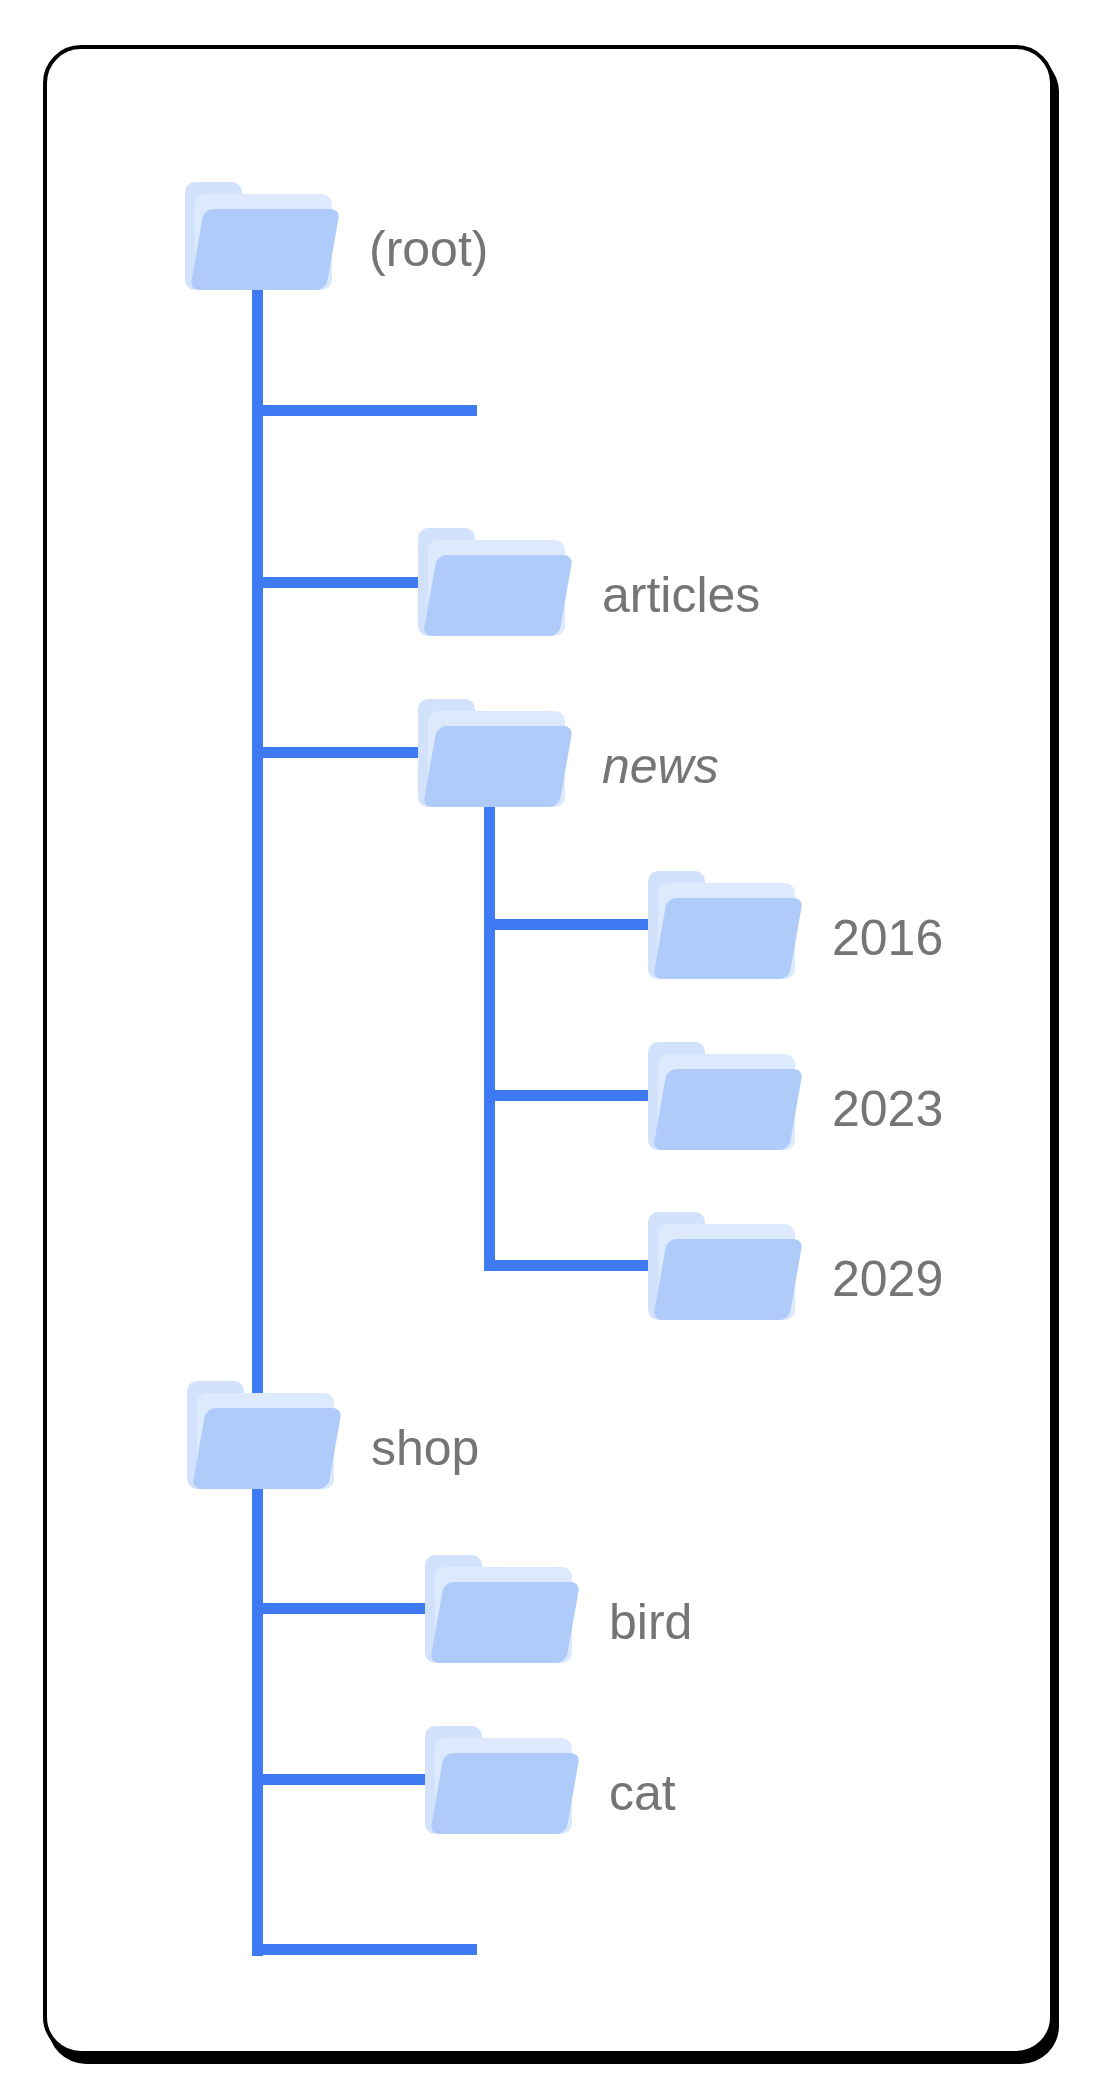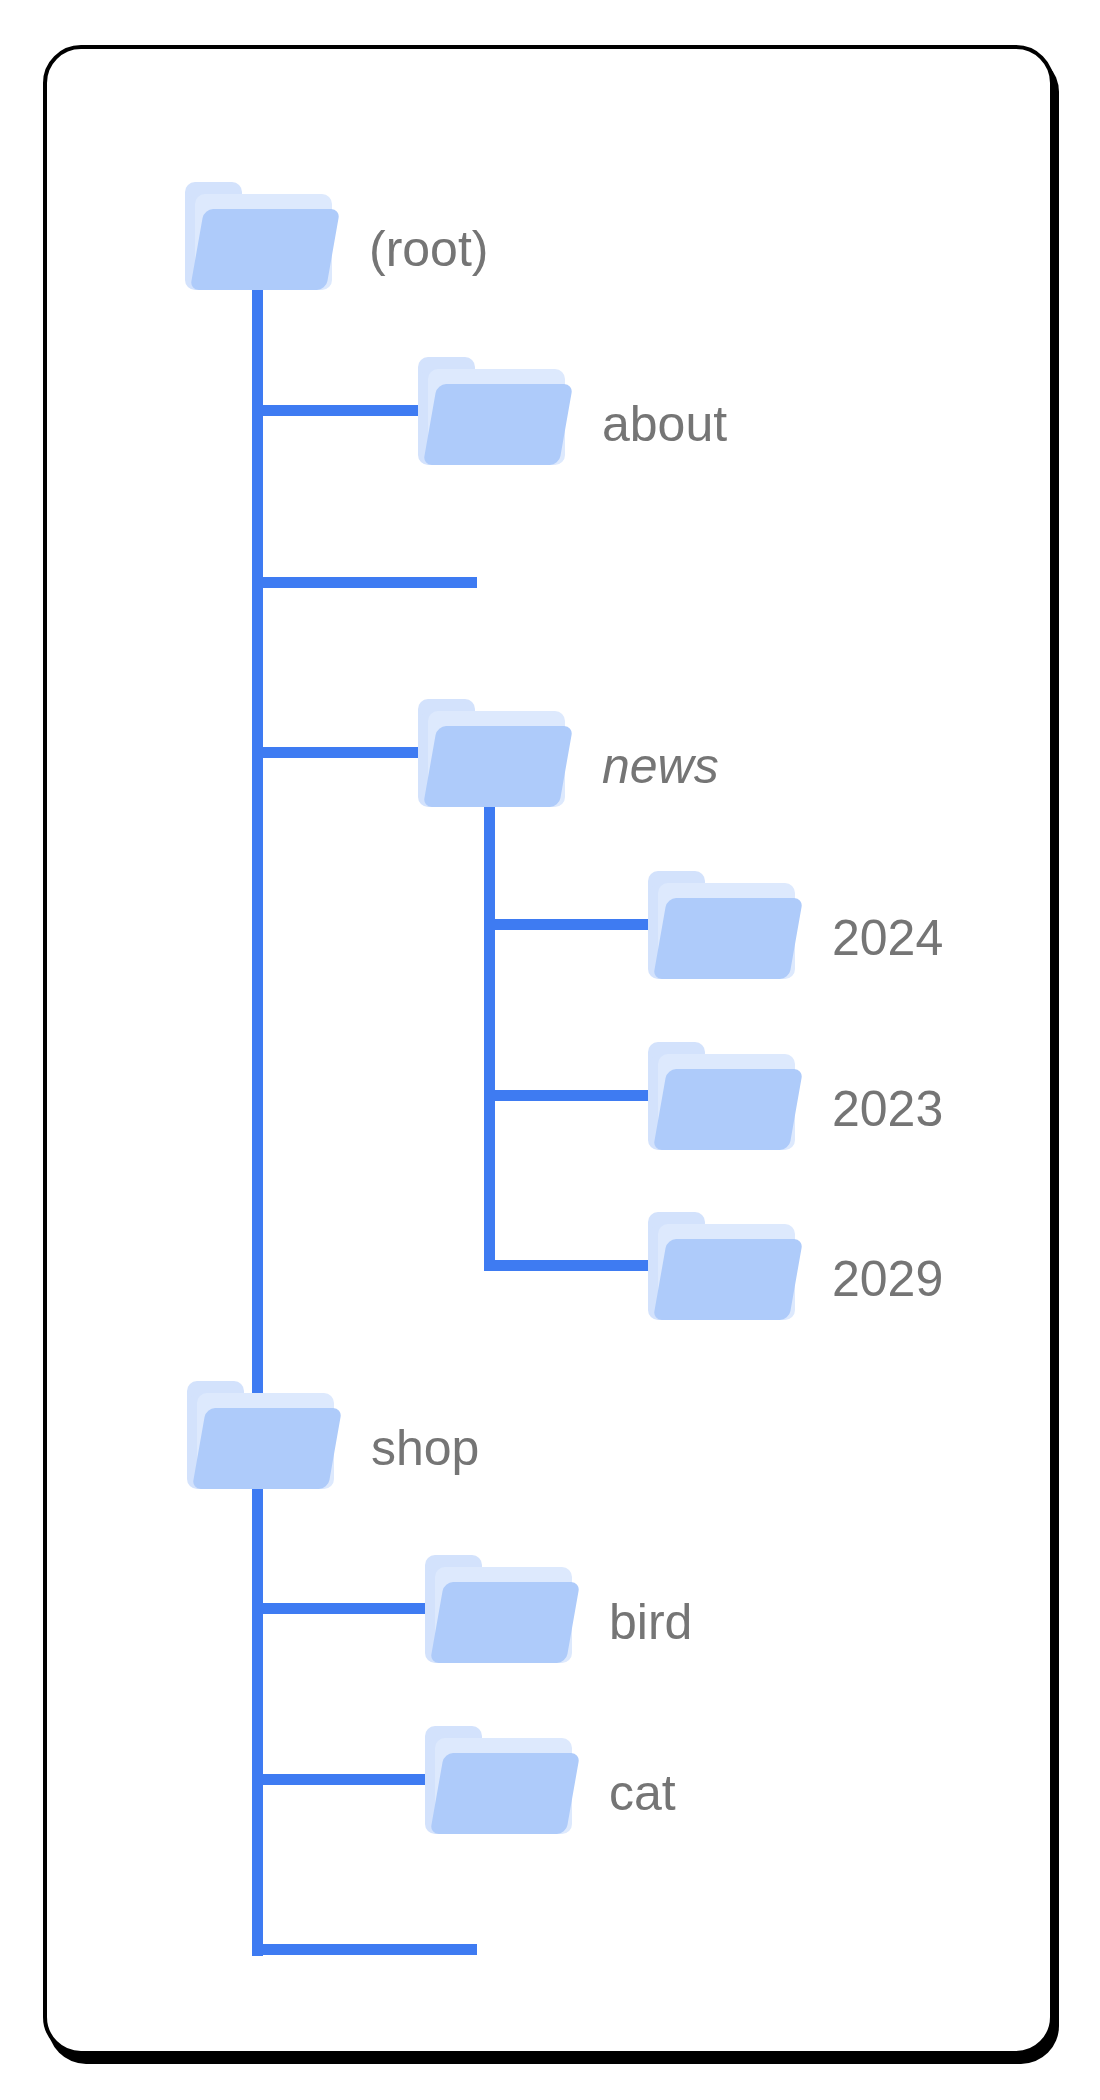--- a/index.html
+++ b/index.html
@@ -88,49 +88,49 @@
     <div class="node n-root">
       <div class="folder">
         <div class="f-tab"></div>
         <div class="f-back"></div>
         <div class="f-sheet"></div>
         <div class="f-front"></div>
       </div>
       <div class="label">(root)</div>
     </div>
 
-    <div class="node n-about">
+
+    <div class="node n-articles">
       <div class="folder">
         <div class="f-tab"></div>
         <div class="f-back"></div>
         <div class="f-sheet"></div>
         <div class="f-front"></div>
       </div>
-      <div class="label">about</div>
+      <div class="label">articles</div>
     </div>
-
 
     <div class="node n-news">
       <div class="folder">
         <div class="f-tab"></div>
         <div class="f-back"></div>
         <div class="f-sheet"></div>
         <div class="f-front"></div>
       </div>
       <div class="label">news</div>
     </div>
 
     <div class="node n-2022">
       <div class="folder">
         <div class="f-tab"></div>
         <div class="f-back"></div>
         <div class="f-sheet"></div>
         <div class="f-front"></div>
       </div>
-      <div class="label">2024</div>
+      <div class="label">2016</div>
     </div>
 
     <div class="node n-2023">
       <div class="folder">
         <div class="f-tab"></div>
         <div class="f-back"></div>
         <div class="f-sheet"></div>
         <div class="f-front"></div>
       </div>
       <div class="label">2023</div>

